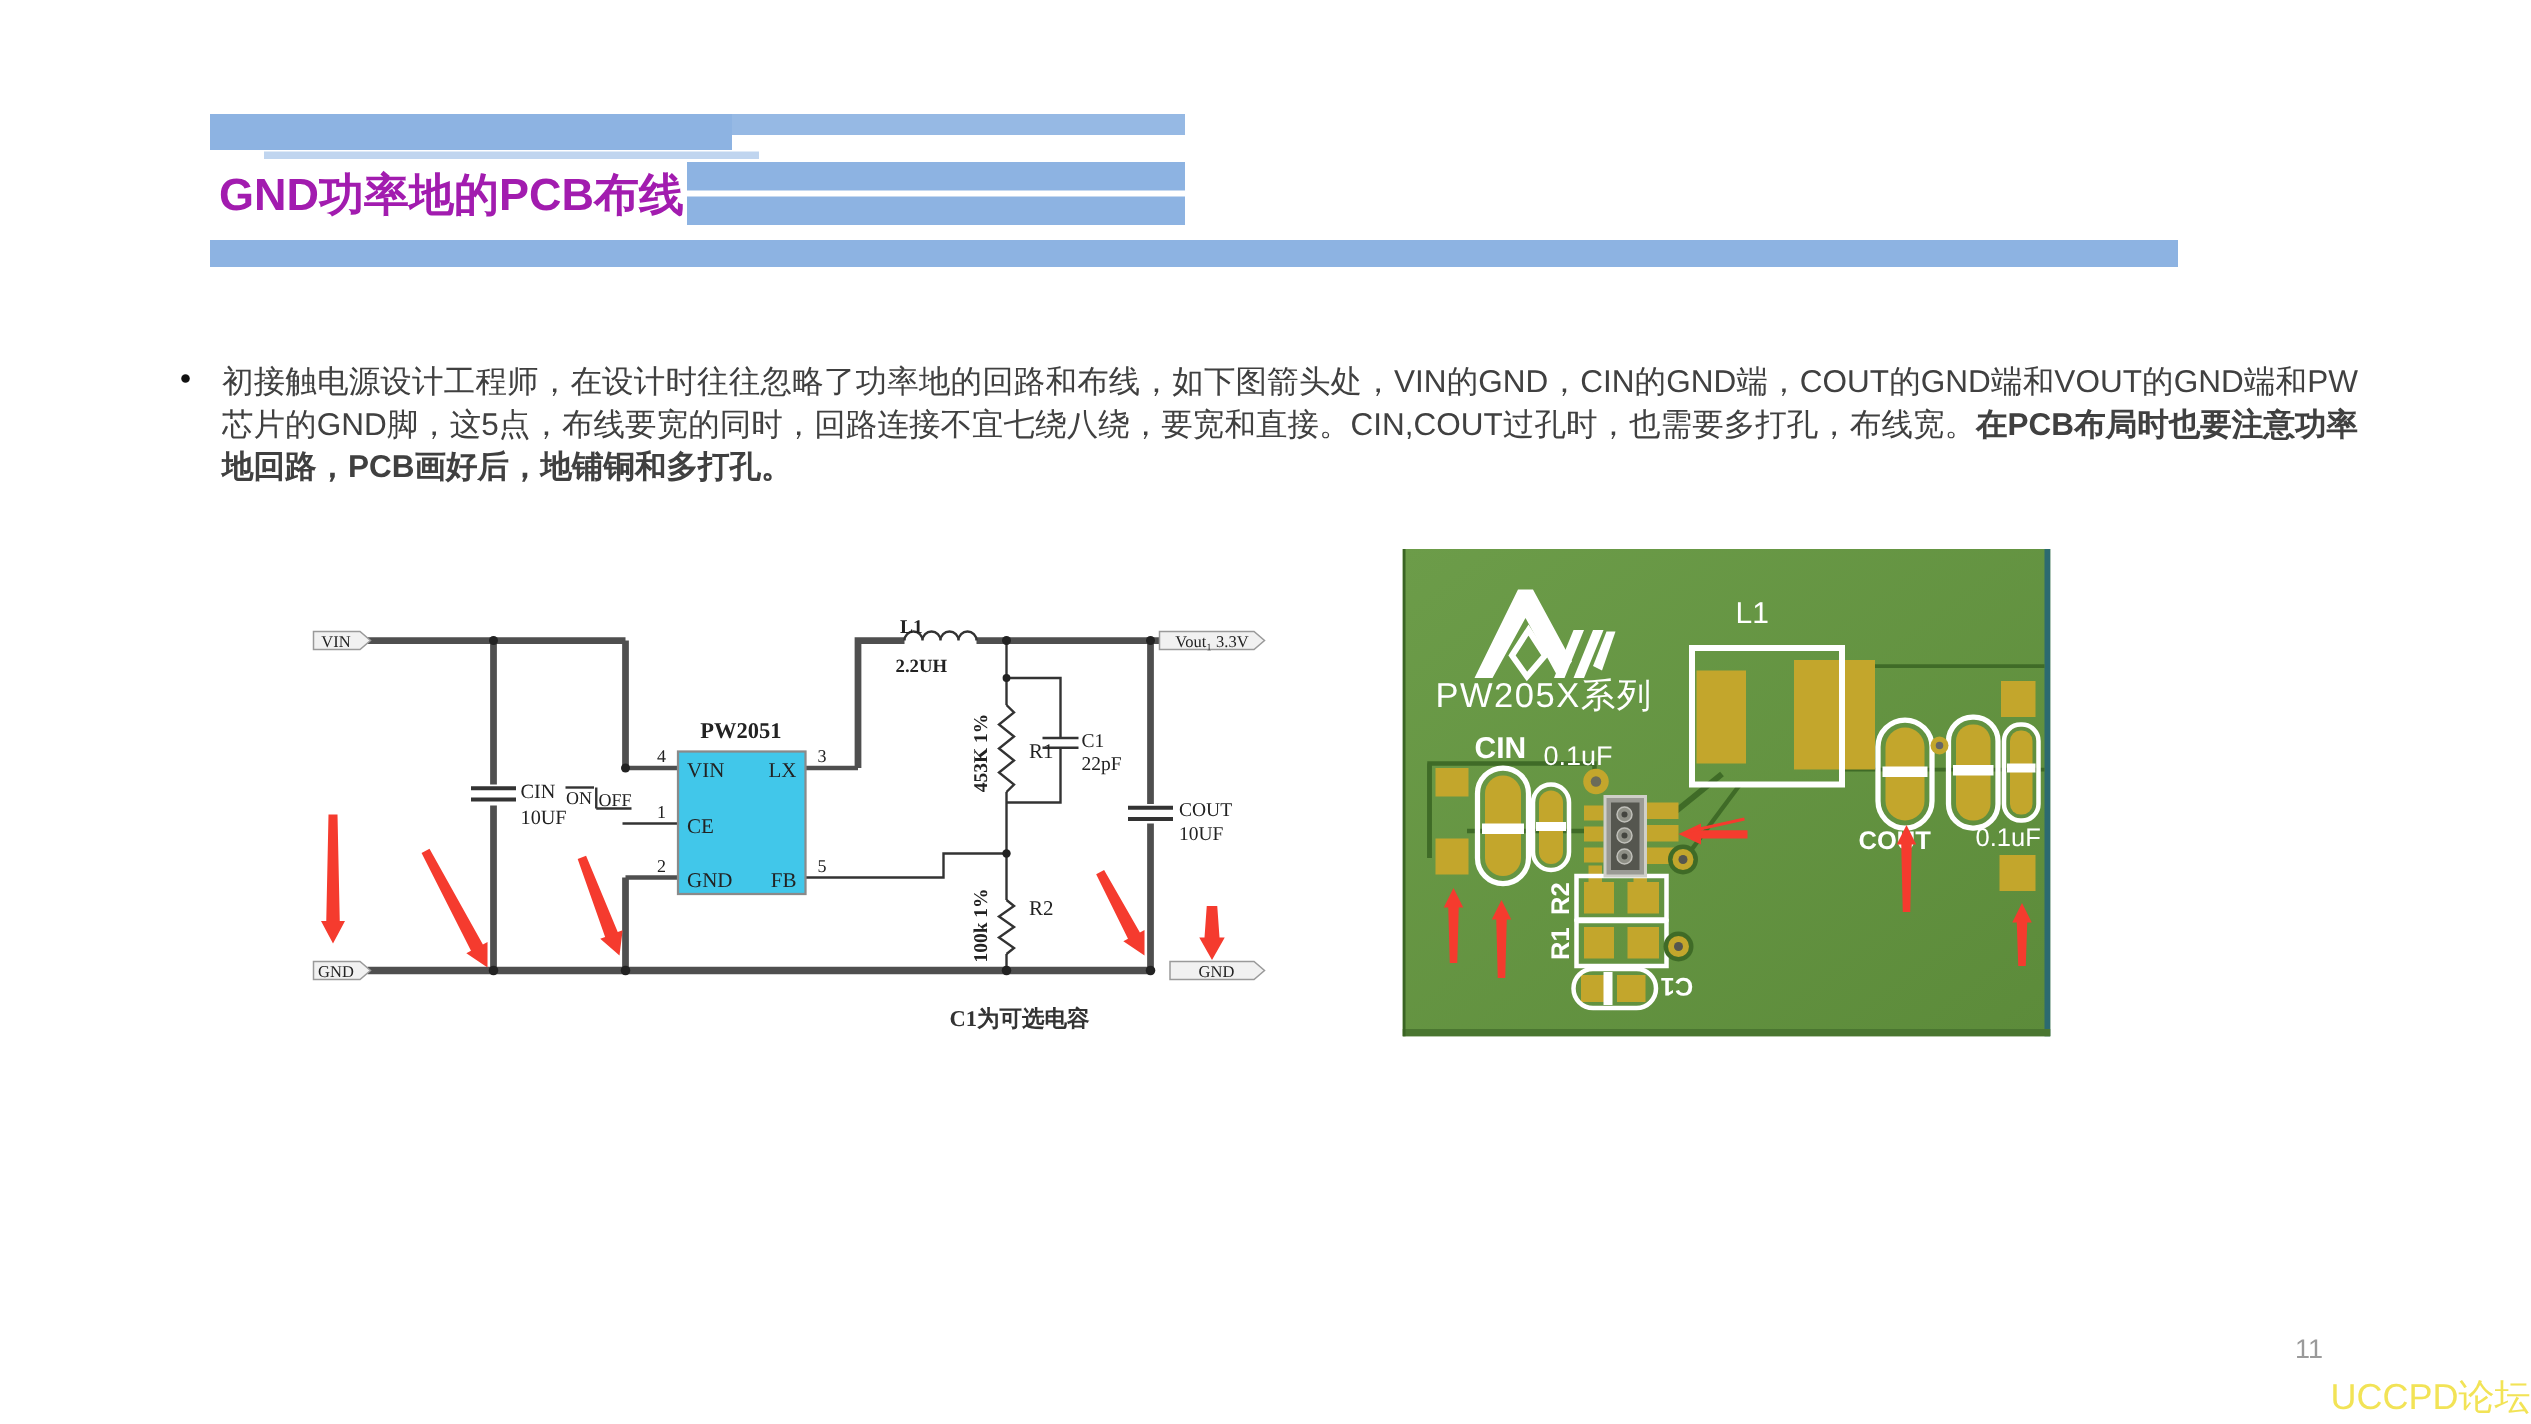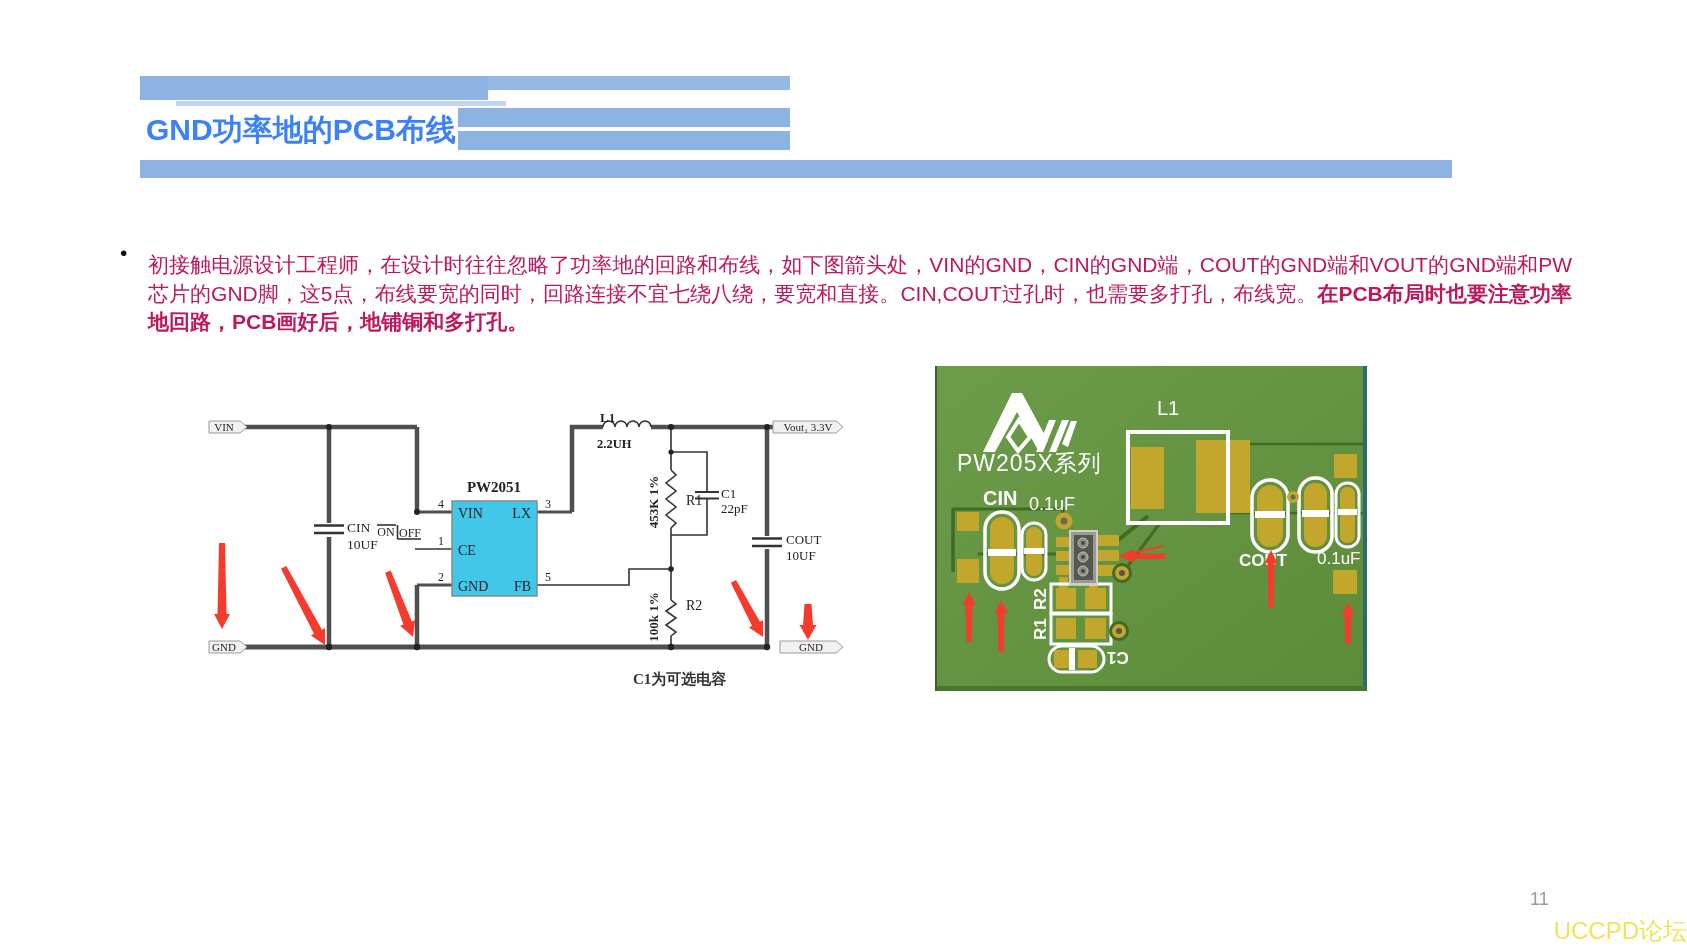--- a/index.html
+++ b/index.html
@@ -1,22 +1,22 @@
 <!DOCTYPE html>
 <html><head>
 <meta charset="utf-8">
 <style>
   html,body{margin:0;padding:0;}
   body{width:1687px;height:949px;position:relative;background:#fff;overflow:hidden;
        font-family:"Liberation Sans","DejaVu Sans",sans-serif;}
   .abs{position:absolute;}
   .bar{position:absolute;background:#8DB3E2;}
-  #title{position:absolute;left:146px;top:110px;font-size:30px;font-weight:bold;color:#3b82f6;letter-spacing:0;}
+  #title{position:absolute;left:146px;top:110px;font-size:30px;font-weight:bold;color:#a21caf;letter-spacing:0;}
   #bullet-dot{position:absolute;left:120px;top:241px;font-size:21px;color:#111;}
-  #para{position:absolute;left:148px;top:251px;width:1424px;font-size:21px;line-height:28.5px;color:#be185d;text-align:justify;}
+  #para{position:absolute;left:148px;top:241px;width:1424px;font-size:21px;line-height:28.5px;color:#404040;text-align:justify;}
   #para strong{font-weight:bold;}
   #page-number{position:absolute;left:1530px;top:889px;font-size:18px;color:#9a9a9a;}
   #watermark{position:absolute;right:0px;top:915px;font-size:24px;color:#F2E356;font-weight:500;margin-left:30px;}
   svg text{font-family:"Liberation Serif","DejaVu Serif",serif;}
   svg .pcbtxt{font-family:"Liberation Sans","DejaVu Sans",sans-serif;}
 </style>
 </head>
 <body>
 
 <div class="bar" style="left:140px;top:76px;width:348px;height:24px;"></div>

